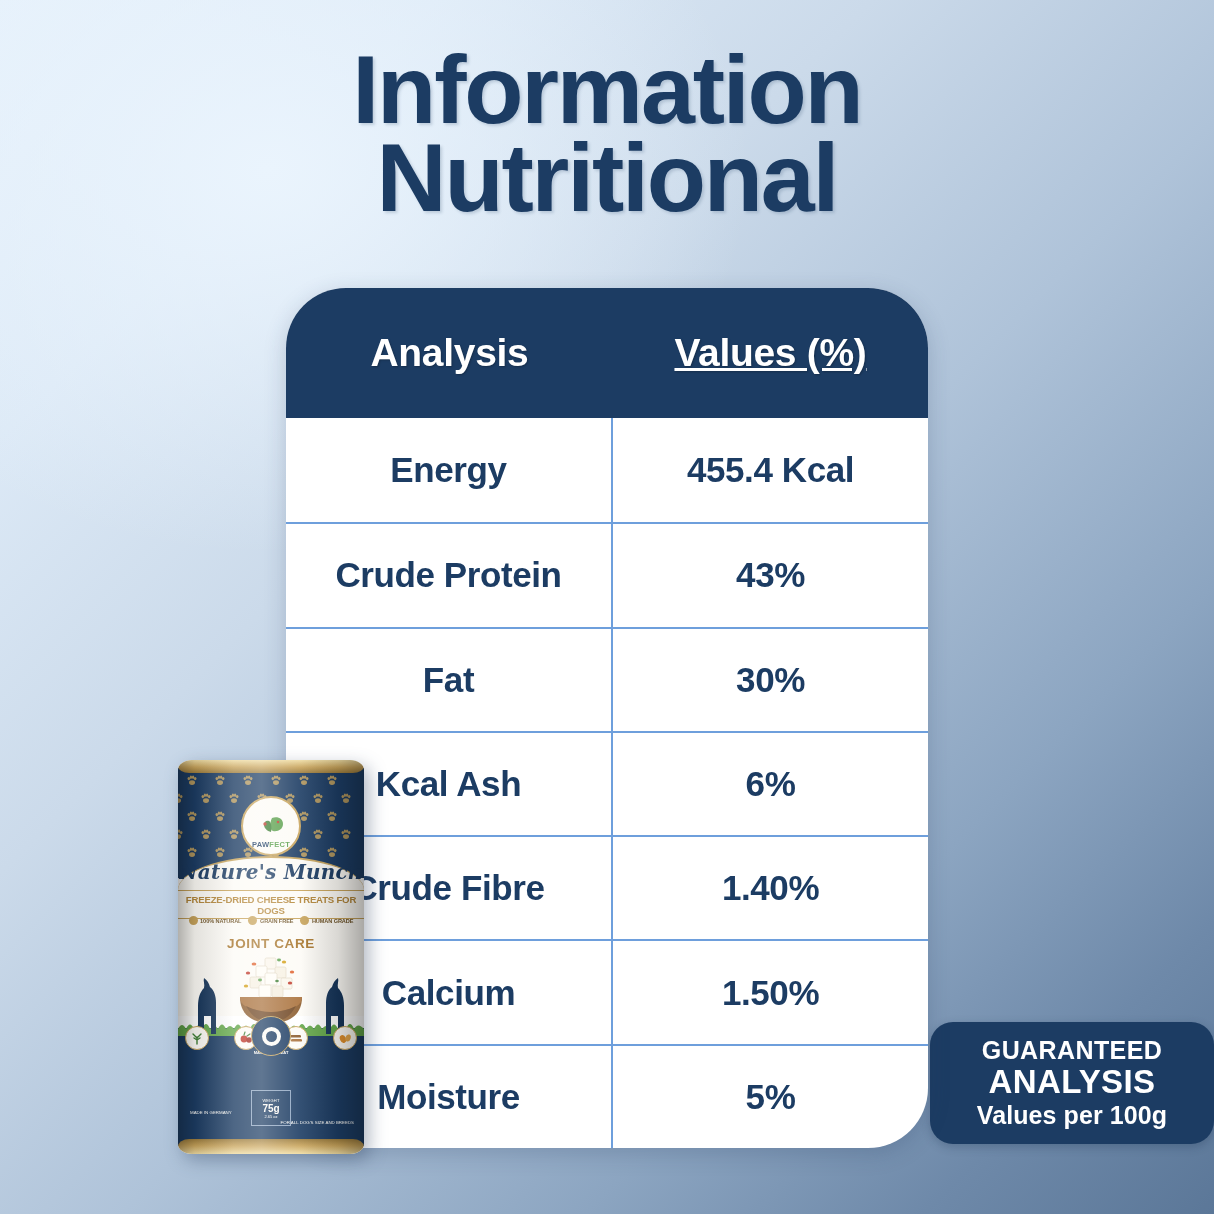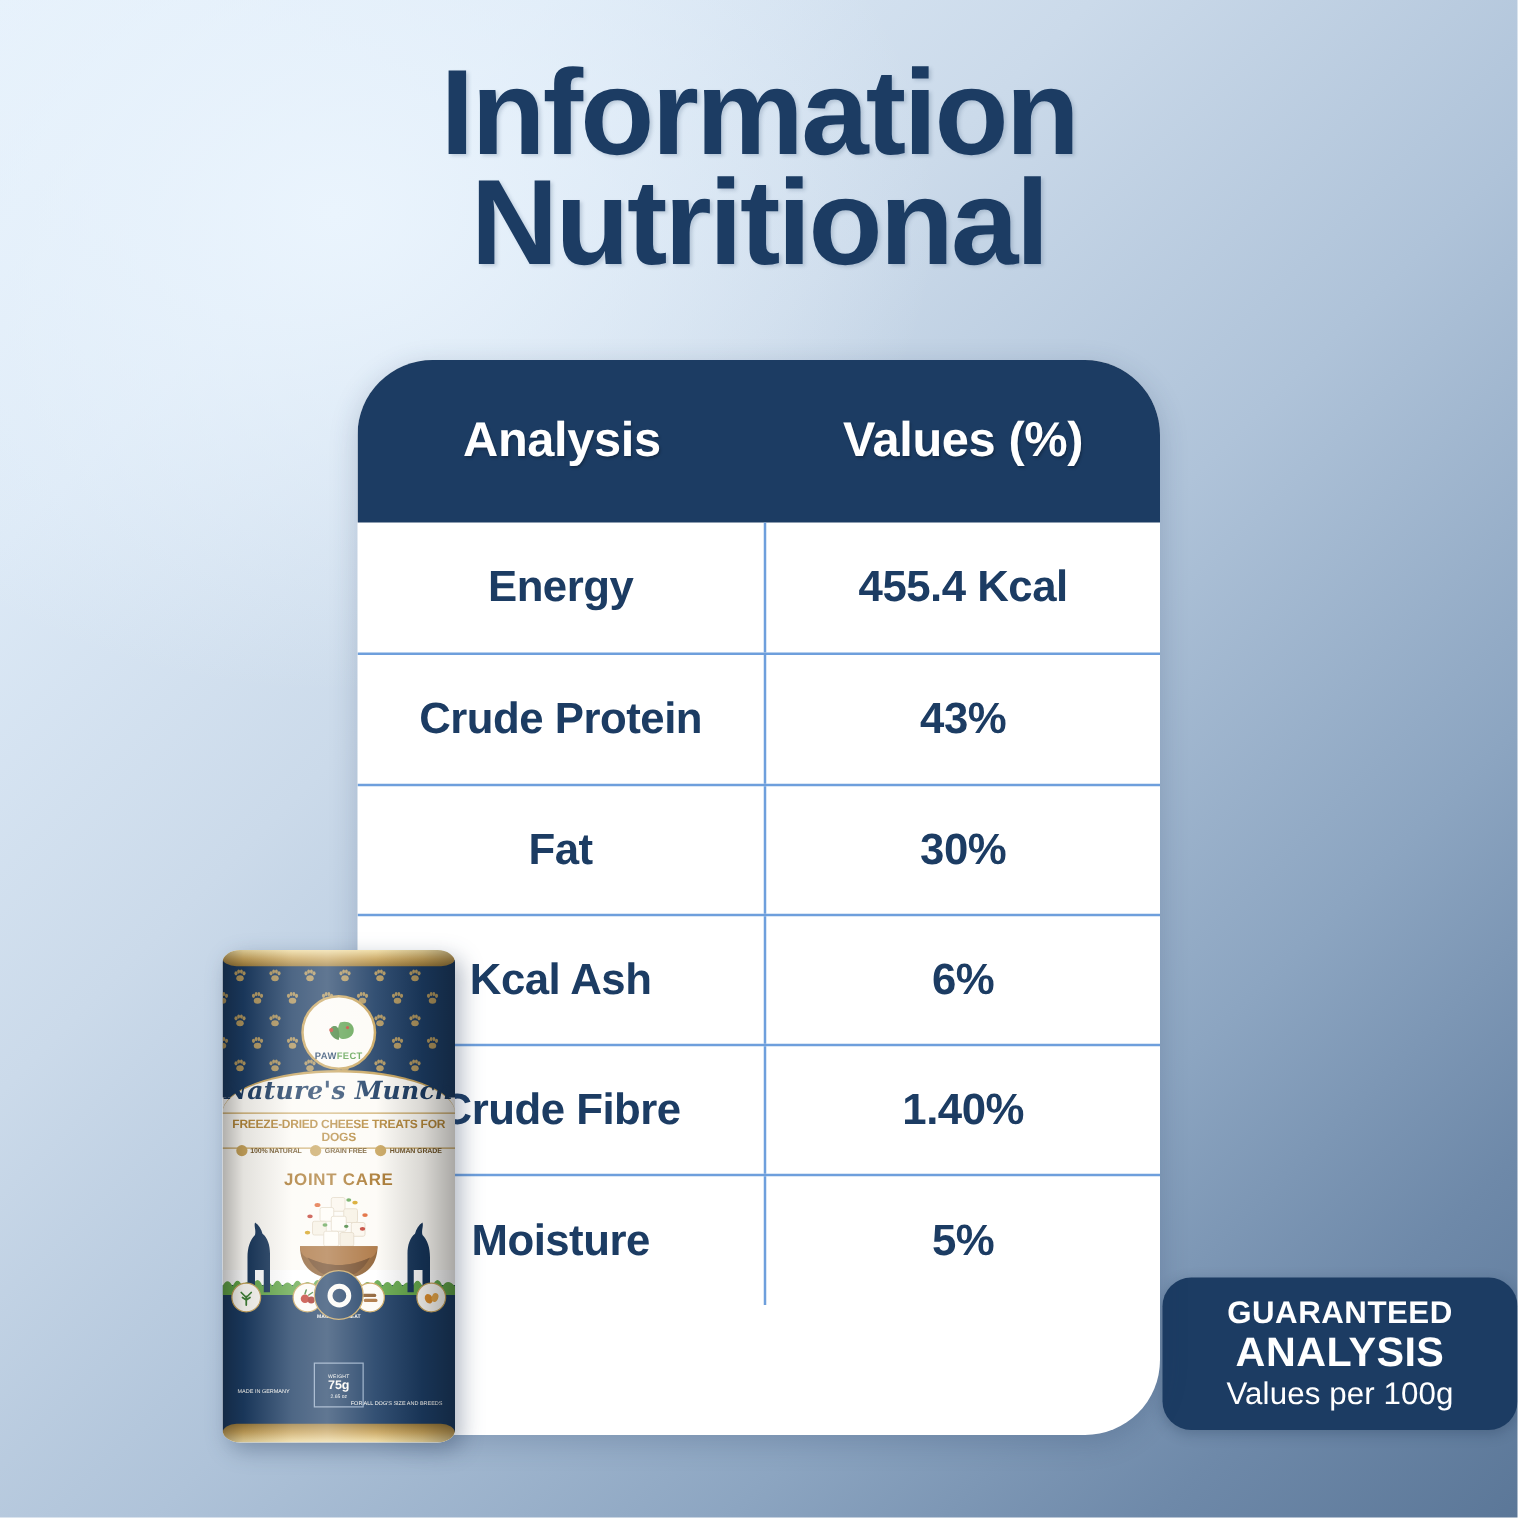--- a/index.html
+++ b/index.html
@@ -57,21 +57,21 @@
   }
   #guaranteed-badge .g-line1 {
     color:#FFFFFF; font-size:25px; font-weight:bold;
     letter-spacing:0.4px; line-height:28px;
   }
   #guaranteed-badge .g-line2 {
     color:#FFFFFF; font-size:33px; font-weight:bold;
     letter-spacing:0.4px; line-height:36px;
   }
   #guaranteed-badge .g-line3 {
-    color:#FFFFFF; font-size:25px; font-weight:normal;
+    color:#FFFFFF; font-size:25px; font-weight:bold;
     letter-spacing:0.1px; line-height:31px;
   }
 
   
   #nutrition-card {
     position:absolute;
     left:286px; top:288px;
     width:642px; height:860px;
     background:#FFFFFF;
     border-radius:60px 60px 60px 60px;
@@ -86,21 +86,21 @@
   }
   #table-header .th {
     flex:1 1 0;
     display:flex; align-items:center; justify-content:center;
     color:#FFFFFF;
     font-size:39px; font-weight:bold;
     letter-spacing:-0.3px;
     text-shadow:1px 1px 2px rgba(0,0,0,0.25);
   }
   #table-header .th.col-analysis { flex:0 0 327px; }
-  #table-header .th.col-values  { flex:1 1 auto; }
+  #table-header .th.col-values  { flex:1 1 auto;text-decoration:underline; }
 
   #table-body { }
   .table-row {
     display:flex;
     height:104.3px;
     border-top:2px solid #6E9FDC;
   }
   .table-row:first-child { border-top:none;border-radius:26px; }
   .table-row .cell {
     display:flex; align-items:center; justify-content:center;
@@ -333,20 +333,24 @@
     <div class="table-row">
       <div class="cell c-label">Kcal Ash</div>
       <div class="cell c-value">6%</div>
     </div>
 
     <div class="table-row">
       <div class="cell c-label">Crude Fibre</div>
       <div class="cell c-value">1.40%</div>
     </div>
 
+    <div class="table-row">
+      <div class="cell c-label">Calcium</div>
+      <div class="cell c-value">1.50%</div>
+    </div>
 
     <div class="table-row">
       <div class="cell c-label">Moisture</div>
       <div class="cell c-value">5%</div>
     </div>
 
   </div>
 </div>
 
 <div id="product-can">

